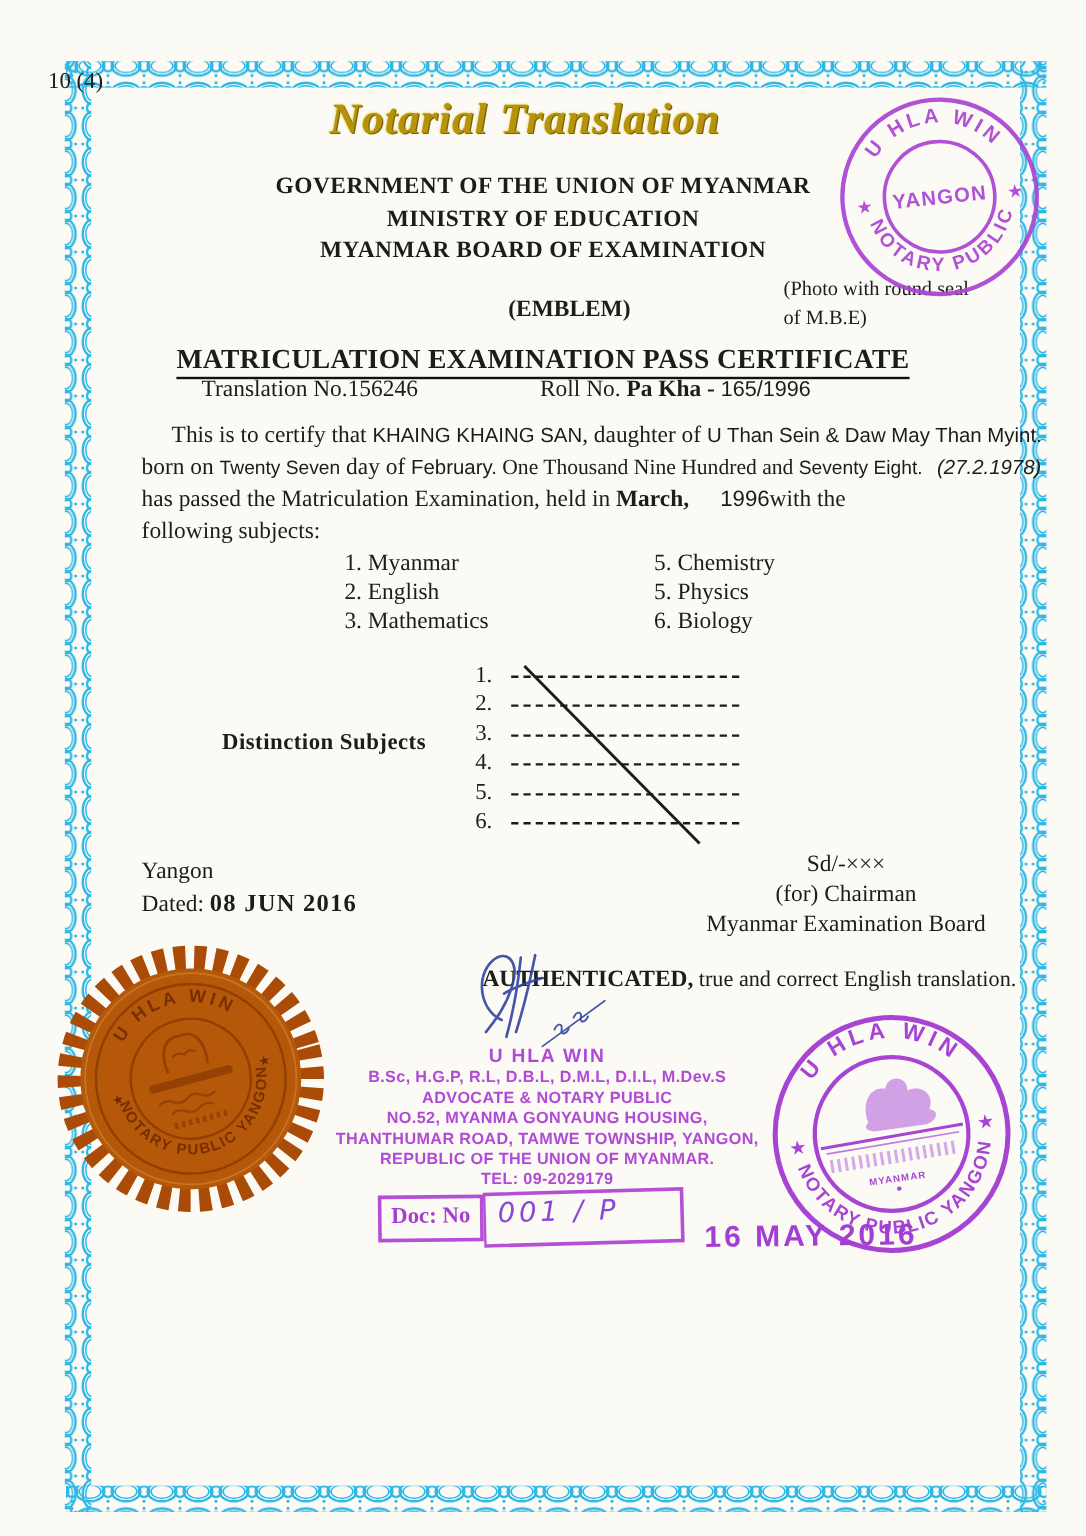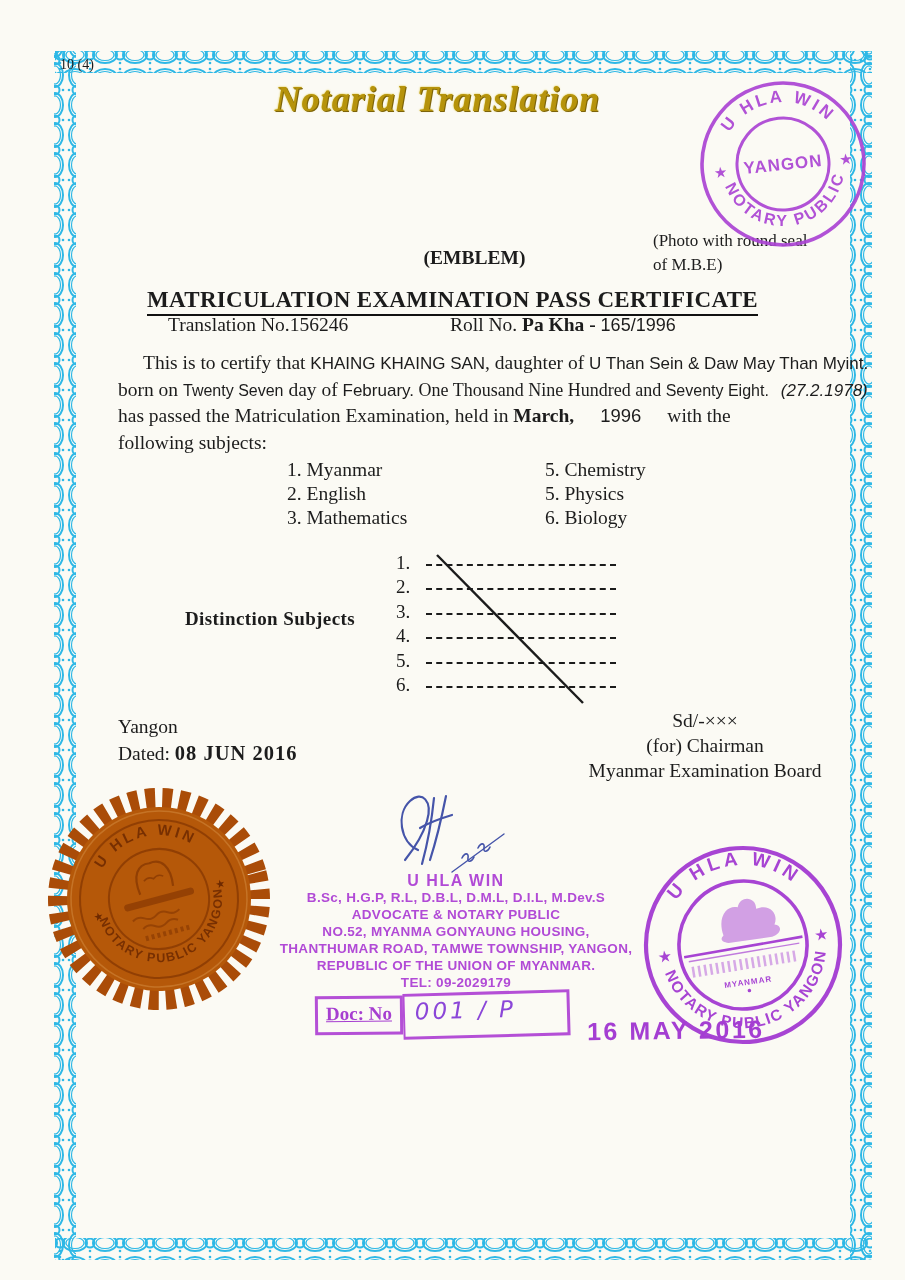--- a/index.html
+++ b/index.html
@@ -1,21 +1,21 @@
 <!DOCTYPE html>
 <html><head>
 <meta charset="utf-8">
 <style>
   html,body{margin:0;padding:0;background:#e8e8e4;}
   .page{position:relative;width:905px;height:1280px;background:#fbfaf4;overflow:hidden;
         font-family:"Liberation Serif",serif;color:#1c1c1c;}
   .abs{position:absolute;}
 
   
-  .corner-note{left:40px;top:57px;font-size:14px;z-index:5;margin-left:20px;}
+  .corner-note{left:40px;top:57px;font-size:19px;z-index:5;}
 
   
   .doc-title{left:0;right:30px;top:78px;text-align:center;font-style:italic;font-weight:bold;
              font-size:36px;letter-spacing:1px;color:#b6930b;
              text-shadow:1px 1px 0 #7d640a, 0 0 2px #d9bd1b;z-index:2;}
 
   
   .gov-header{left:0;right:0;top:143px;text-align:center;font-weight:bold;font-size:19.5px;
               line-height:26.5px;letter-spacing:.4px;z-index:2;}
   .emblem-label{left:0;right:0;top:247px;text-align:center;font-weight:bold;font-size:19.5px;z-index:2;padding-left:44px;}
@@ -33,21 +33,21 @@
   
   .body-line{font-size:19.5px;white-space:nowrap;z-index:2;}
   .bl1{left:143px;top:352px;}
   .bl2{left:118px;top:379px;}
   .bl3{left:118px;top:405px;}
   .bl4{left:118px;top:432px;}
   .ins-lg{font-size:17px;}
   .ins-md{font-size:16px;}
   .b{font-weight:bold;}
   .gap-l{margin-left:26px;}
-  .gap-r{margin-right:26px;}
+  .gap-r{}
 
   
   .subj-col{top:458px;font-size:19.5px;line-height:24px;z-index:2;}
   .subj-left{left:287px;}
   .subj-right{left:545px;}
 
   
   .dist-label{left:185px;top:608px;font-weight:bold;font-size:19px;letter-spacing:.4px;z-index:2;}
   .dist-rows{left:396px;top:552px;z-index:2;}
   .dist-row{height:24.4px;font-size:19px;white-space:nowrap;}
@@ -70,21 +70,21 @@
   
   .notary-block{left:240px;top:872px;width:432px;text-align:center;color:#b14ad6;
                 font-family:"Liberation Sans",sans-serif;line-height:17px;z-index:3;}
   .notary-name{font-size:16px;font-weight:bold;letter-spacing:1.5px;}
   .notary-line{font-size:13.5px;font-weight:bold;letter-spacing:.3px;}
 
   
   .doc-stamp{left:315px;top:992px;width:255px;height:46px;display:flex;z-index:4;
              color:#a63fd0;transform:rotate(-.6deg);}
   .doc-label-cell{border:3px solid #b44fd6;padding:4px 8px 2px 8px;font-weight:bold;
-                  font-size:19px;margin-top:3px;height:27px;text-decoration:underline;}
+                  font-size:19px;margin-top:3px;height:27px;}
   .doc-value-cell{border:3px solid #b44fd6;border-left:2px solid #b44fd6;flex:1;
                   padding:2px 10px;font-family:"DejaVu Sans",sans-serif;font-style:italic;
                   font-size:23px;color:#8b46d8;letter-spacing:3px;transform:rotate(-1deg);}
   .date-stamp{left:587px;top:1016px;font-family:"Liberation Sans",sans-serif;font-weight:bold;
               font-size:25px;letter-spacing:2.5px;color:#a43ed2;z-index:4;transform:rotate(-.8deg);}
 
   svg text{font-family:"Liberation Sans",sans-serif;}
   .z3{z-index:3;} .z1{z-index:1;}
 </style>
 </head>
@@ -142,20 +142,25 @@
       </text>
       <text font-size="16" font-weight="bold" letter-spacing="2.5" fill="#ab44d4" stroke="none">
         <textPath href="#trBot" startOffset="50%" text-anchor="middle">NOTARY PUBLIC</textPath>
       </text>
       <text x="25" y="95" font-size="15" fill="#ab44d4" stroke="none" text-anchor="middle">★</text>
       <text x="151" y="95" font-size="15" fill="#ab44d4" stroke="none" text-anchor="middle">★</text>
       <text x="88" y="94" font-size="17" font-weight="bold" letter-spacing="1" fill="#ab44d4" stroke="none" text-anchor="middle">YANGON</text>
     </g>
   </svg>
 
+  <div class="abs gov-header">
+    <div>GOVERNMENT OF THE UNION OF MYANMAR</div>
+    <div>MINISTRY OF EDUCATION</div>
+    <div>MYANMAR BOARD OF EXAMINATION</div>
+  </div>
 
   <div class="abs emblem-label">(EMBLEM)</div>
 
   <div class="abs photo-note">
     <div>(Photo with round seal</div>
     <div>of M.B.E)</div>
   </div>
 
   <div class="abs cert-heading-wrap">
     <span class="cert-heading">MATRICULATION EXAMINATION PASS CERTIFICATE</span>
@@ -195,20 +200,21 @@
 
   <div class="abs place">Yangon</div>
   <div class="abs dated"><span>Dated: </span><span class="dated-value">08 JUN 2016</span></div>
 
   <div class="abs sign-block">
     <div>Sd/-×××</div>
     <div>(for) Chairman</div>
     <div>Myanmar Examination Board</div>
   </div>
 
+  <div class="abs auth-line"><span class="b">AUTHENTICATED,</span><span> true and correct English translation.</span></div>
 
   <svg class="abs signature" width="150" height="100">
     <g fill="none" stroke="#2c3e9f" stroke-width="2.2" stroke-linecap="round" opacity=".88">
       <path d="M30,62 C12,54 8,26 22,13 C34,2 45,13 39,33 C34,50 25,62 17,72"></path>
       <path d="M46,10 C44,30 40,54 34,76"></path>
       <path d="M58,8 C54,28 49,50 42,72"></path>
       <path d="M32,40 C42,34 54,30 64,27"></path>
       <path d="M74,70 C77,64 81,65 80,70 C79,75 84,74 86,69" stroke-width="1.6"></path>
       <path d="M90,60 C93,54 97,55 96,60 C95,65 100,64 102,59" stroke-width="1.6"></path>
       <path d="M64,84 L116,46" stroke-width="1.4"></path>

